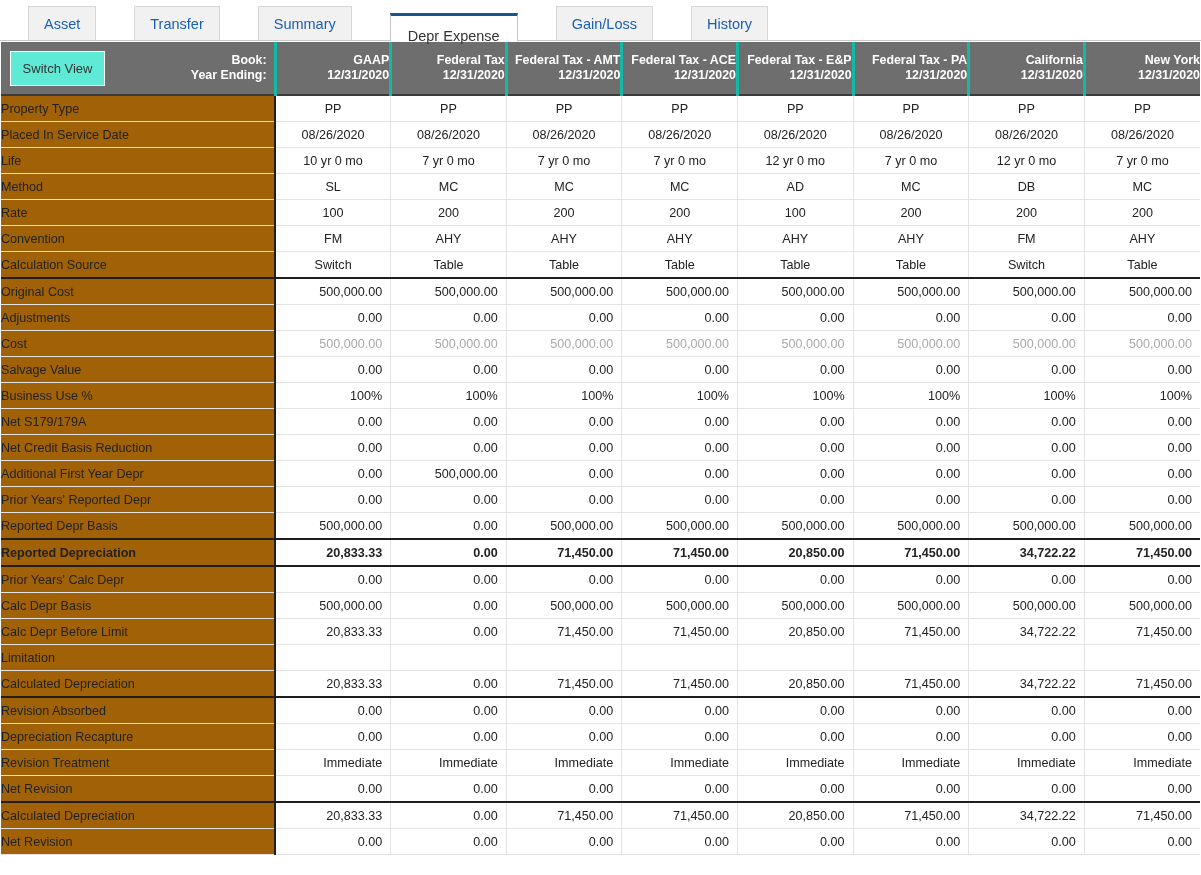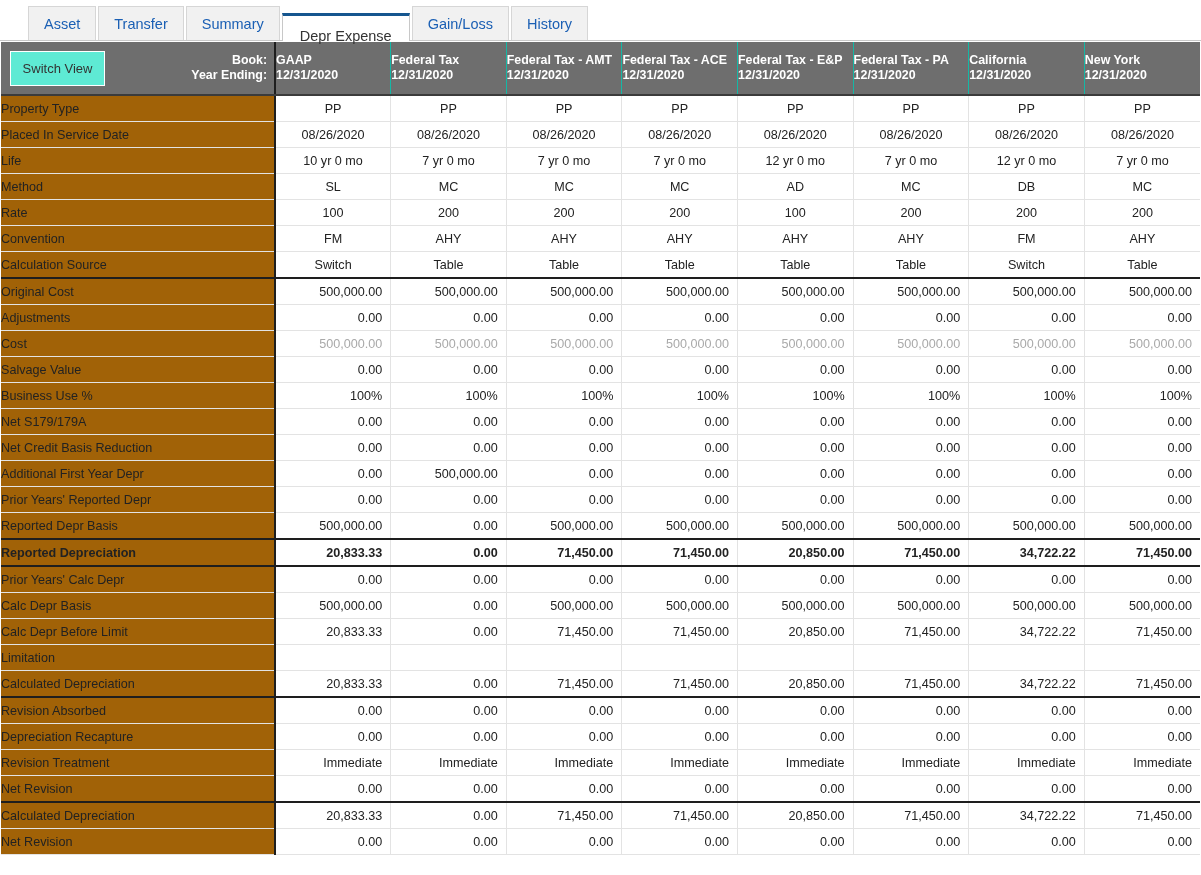--- a/index.html
+++ b/index.html
@@ -18,20 +18,21 @@
 
   
   .tabbar {
     height: 41px;
     box-sizing: border-box;
     padding-left: 28px;
     display: flex;
     align-items: flex-end;
     border-bottom: 1px solid #c8c8c8;
     background: #ffffff;
+    gap: 36px;
   }
   .tab {
     position: relative;
     height: 34px;
     line-height: 34px;
     padding: 0 15px;
     font-size: 14.5px;
     color: #1a5fb4;
     background: #f1f1f1;
     border: 1px solid #d6d6d6;
@@ -72,24 +73,24 @@
   table.grid col.dat { width: 115.6px; }
 
   
   thead th {
     background: #6e6e6e;
     color: #ffffff;
     font-size: 12.4px;
     font-weight: bold;
     padding: 0;
     height: 52px;
-    border-left: 1px solid #14b8a6;
+    border-left: 3px solid #14b8a6;
     border-bottom: 2px solid #3b3b3b;
     vertical-align: middle;
-    text-align: left;
+    text-align: right;
     line-height: 15px;
   }
   thead th.hd-label {
     border-left: none;
     border-right: 2px solid #1e1e1e;
     text-align: right;
     padding-right: 7px;
     position: relative;
   }
   .hd-meta { display: block; }

